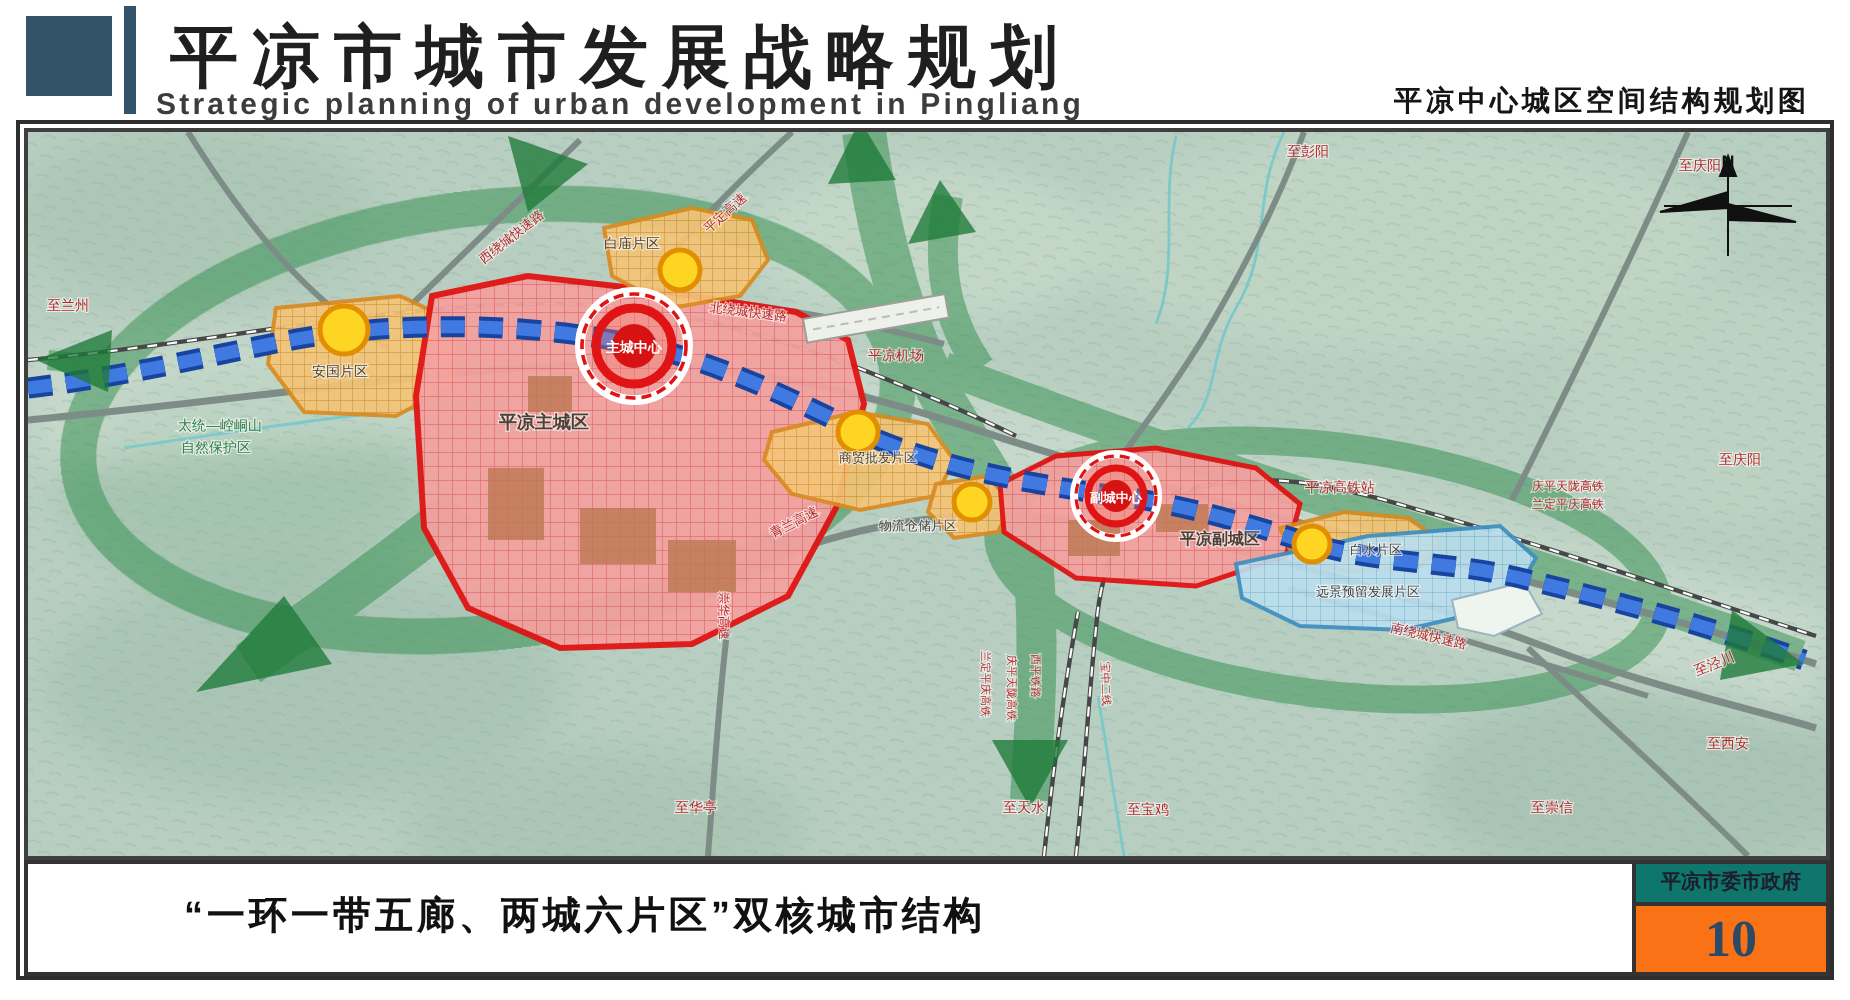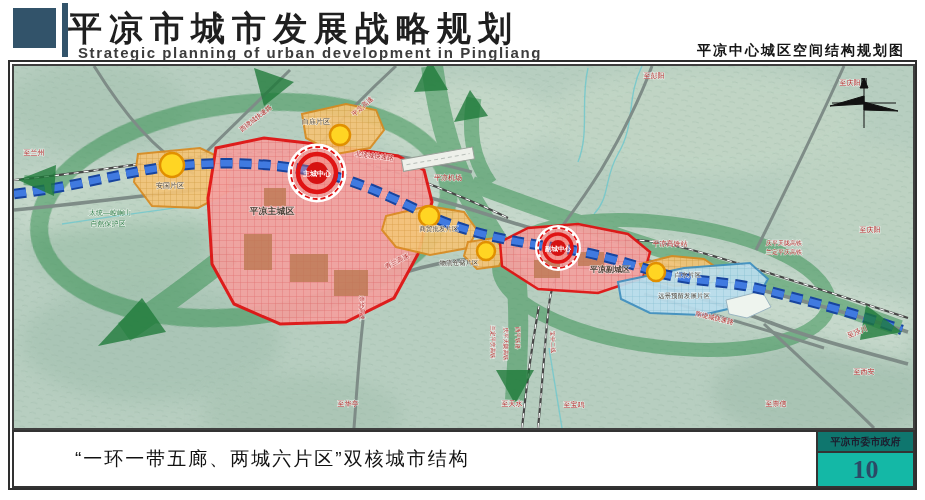--- a/index.html
+++ b/index.html
@@ -1,40 +1,40 @@
 <!DOCTYPE html>
 <html><head>
 <meta charset="utf-8">
 <style>
   html,body{margin:0;padding:0;}
   body{width:925px;height:500px;position:relative;background:#fff;overflow:hidden;
        font-family:"Liberation Sans",sans-serif;}
   
   .hdr-square{position:absolute;left:13px;top:8px;width:43px;height:40px;background:#32536a;}
   .hdr-bar{position:absolute;left:62px;top:3px;width:6px;height:54px;background:#32536a;}
-  .hdr-title{position:absolute;left:68px;top:6px;font-family:"Liberation Serif",serif;
+  .hdr-title{position:absolute;left:85px;top:6px;font-family:"Liberation Serif",serif;
              font-weight:bold;font-size:34px;letter-spacing:7px;color:#1f1f1f;white-space:nowrap;}
   .hdr-sub{position:absolute;left:78px;top:44px;font-size:15px;font-weight:bold;
            letter-spacing:1.6px;color:#3c3c3c;white-space:nowrap;}
   .hdr-maptitle{position:absolute;right:20px;top:42px;font-size:14px;font-weight:600;
                 color:#151515;letter-spacing:2px;white-space:nowrap;}
   
   .page-frame{position:absolute;left:8px;top:60px;width:905px;height:426px;
               border:2px solid #2e2e2e;pointer-events:none;}
   .map-frame{position:absolute;left:12px;top:64px;width:899px;height:362px;
              border:2px solid #3f3f3f;background:#b7cec0;}
   
   .footer{position:absolute;left:12px;top:430px;width:899px;height:54px;
           border:2px solid #333;background:#fff;}
-  .caption{position:absolute;left:61px;top:0;height:54px;line-height:54px;
-           font-size:19px;font-weight:normal;color:#111;letter-spacing:2px;white-space:nowrap;}
+  .caption{position:absolute;left:78px;top:0;height:54px;line-height:54px;
+           font-size:19px;font-weight:bold;color:#111;letter-spacing:2px;white-space:nowrap;}
   .authority-box{position:absolute;right:0;top:0;bottom:0;width:95px;border-left:2px solid #333;}
   .authority{height:19px;line-height:19px;text-align:center;font-family:"Liberation Serif",serif;
              font-weight:bold;font-size:10px;color:#1d1d2e;background:#0f766e;}
-  .pagenum{position:absolute;left:0;right:0;top:19px;bottom:0;background:#14b8a6;
+  .pagenum{position:absolute;left:0;right:0;top:19px;bottom:0;background:#f97316;
            border-top:2px solid #333;text-align:center;font-family:"Liberation Serif",serif;
            font-weight:bold;font-size:26px;color:#2b4a66;line-height:33px;}
   
   svg{display:block;}
   .ml{font-family:"Liberation Sans",sans-serif;text-anchor:middle;
       paint-order:stroke;stroke:rgba(255,255,255,.6);stroke-width:1.2px;}
   .ml.red{fill:#b42828;}
   .ml.zone{fill:#4a4238;}
   .ml.green{fill:#2e7d46;}
   .ml.white{fill:#fff;stroke:none;}

